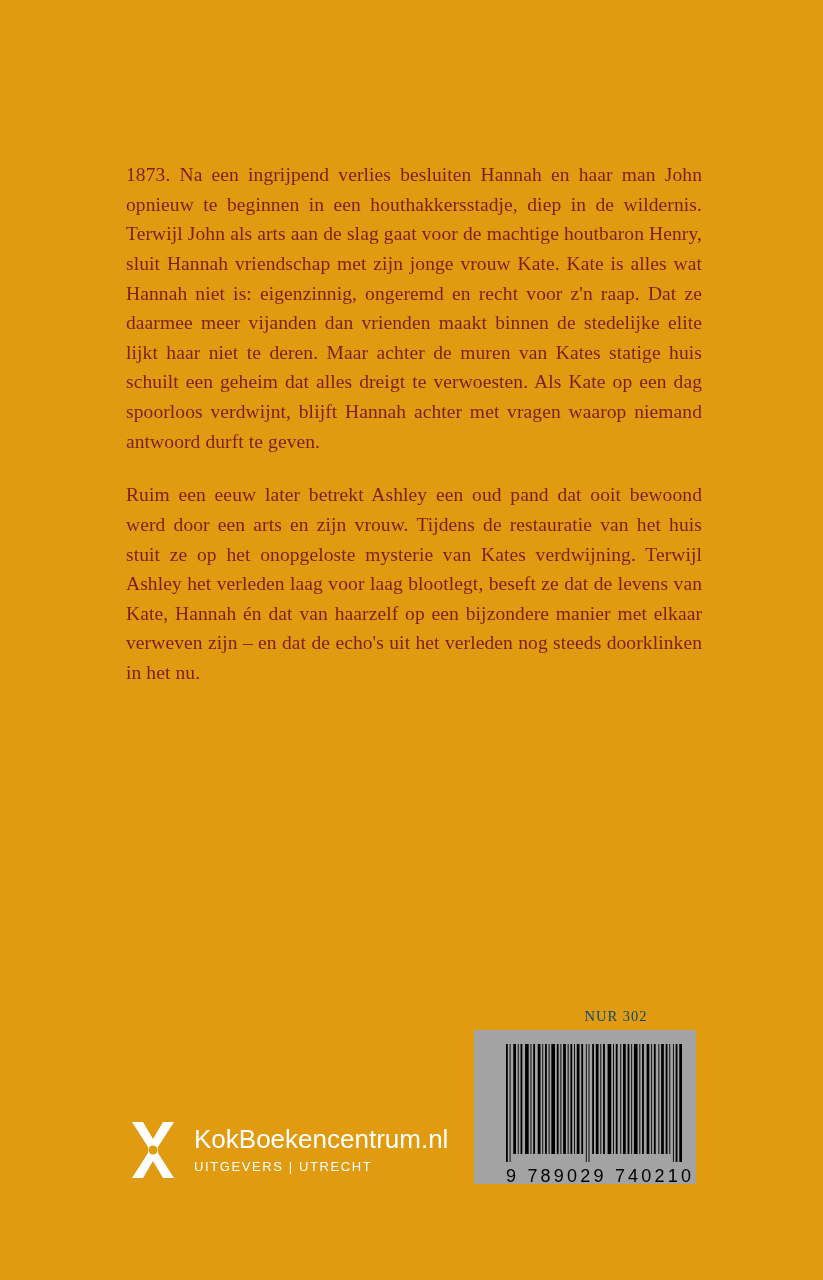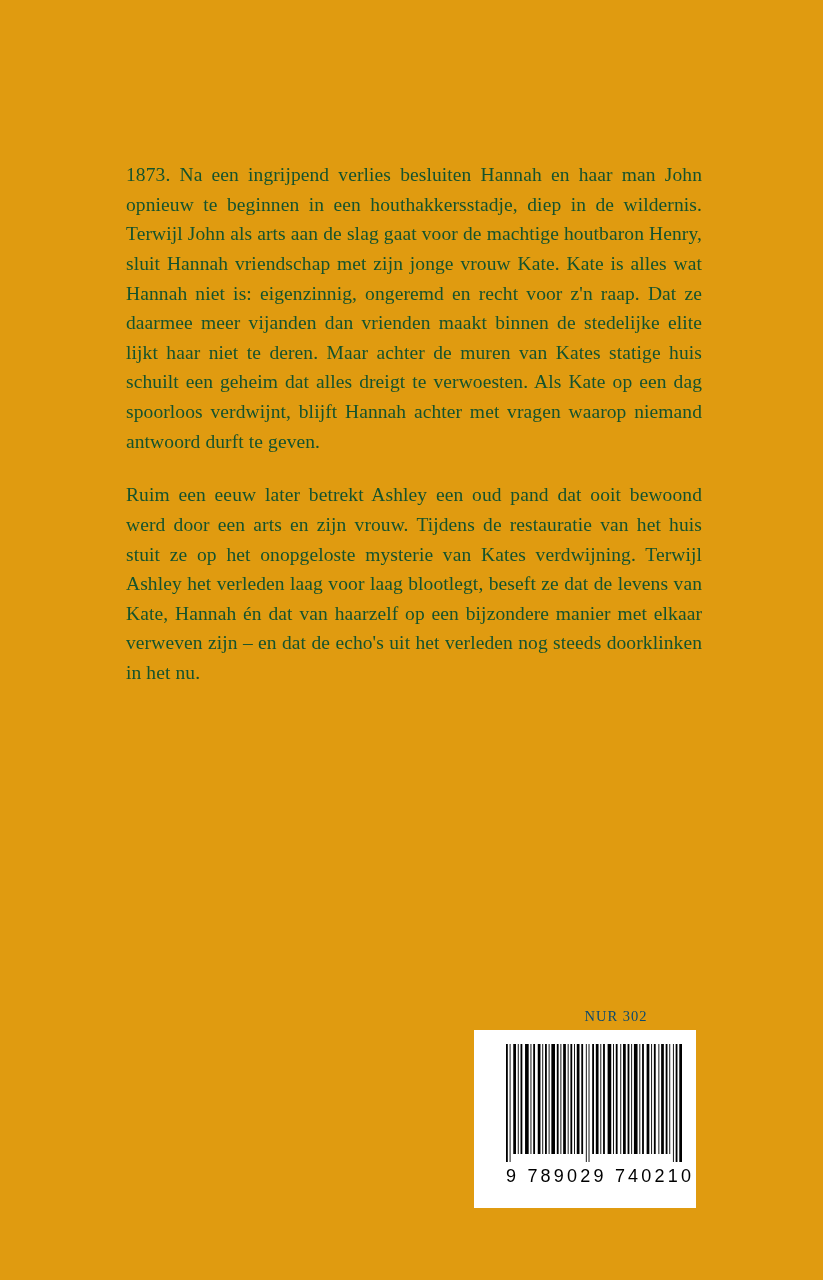--- a/index.html
+++ b/index.html
@@ -31,21 +31,21 @@
     line-height: 1.32;
     color: #ffffff;
     margin: 0 0 30px 0;
     letter-spacing: 0.2px;
     font-weight: 400;
   }
   .blurb p {
     font-family: "Liberation Serif", serif;
     font-size: 19.5px;
     line-height: 1.52;
-    color: #14532d;
+    color: #7f1d1d;
     margin: 0 0 24px 0;
     text-align: justify;
     text-justify: inter-word;
     letter-spacing: 0.1px;
     -webkit-hyphens: manual;
     hyphens: manual;
   }
   .blurb p:last-child {
     margin-bottom: 16px;
   }
@@ -60,22 +60,22 @@
     font-family: "Liberation Serif", serif;
     font-size: 14.5px;
     letter-spacing: 1px;
     color: #0c4a6e;
   }
   .barcode-box {
     position: absolute;
     left: 474px;
     top: 1030px;
     width: 222px;
-    height: 178px;
-    background: #ffffff;
+    height: 154px;
+    background: #a3a3a3;
     box-sizing: border-box;
     padding: 14px 14px 6px 32px;
   }
   .barcode-bars {
     height: 118px;
     width: 100%;
     display: block;
   }
   .barcode-digits {
     margin-top: 4px;
@@ -184,14 +184,26 @@
         <rect x="176" y="0" width="2" height="110"></rect>
         <rect x="180" y="0" width="1" height="110"></rect>
         <rect x="184" y="0" width="1" height="118"></rect>
         <rect x="187" y="0" width="2" height="118"></rect>
         <rect x="191" y="0" width="3" height="118"></rect>
       </g>
     </svg>
     <div class="barcode-digits">9 789029 740210</div>
   </div>
 
+  <div class="publisher">
+    <svg class="publisher-mark" viewBox="0 0 54 60">
+      <g fill="#ffffff">
+        <path d="M6 2 L17 2 L27 19 L37 2 L48 2 L32 27 L32 33 L48 58 L37 58 L27 41 L17 58 L6 58 L22 33 L22 27 Z"></path>
+        <circle cx="27" cy="30" r="4.6" fill="#e09b10"></circle>
+      </g>
+    </svg>
+    <div class="publisher-text">
+      <div class="publisher-name">KokBoekencentrum.nl</div>
+      <div class="publisher-sub">UITGEVERS | UTRECHT</div>
+    </div>
+  </div>
 
 </div>
 
 </body></html>

